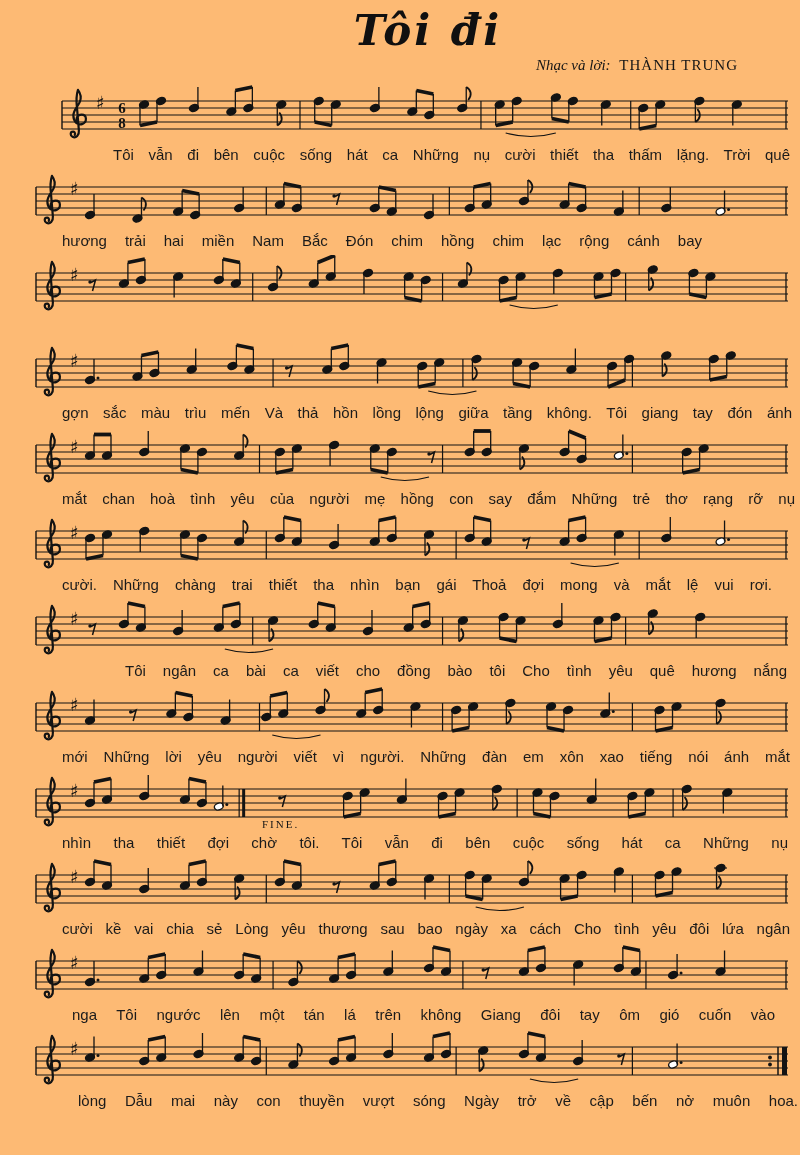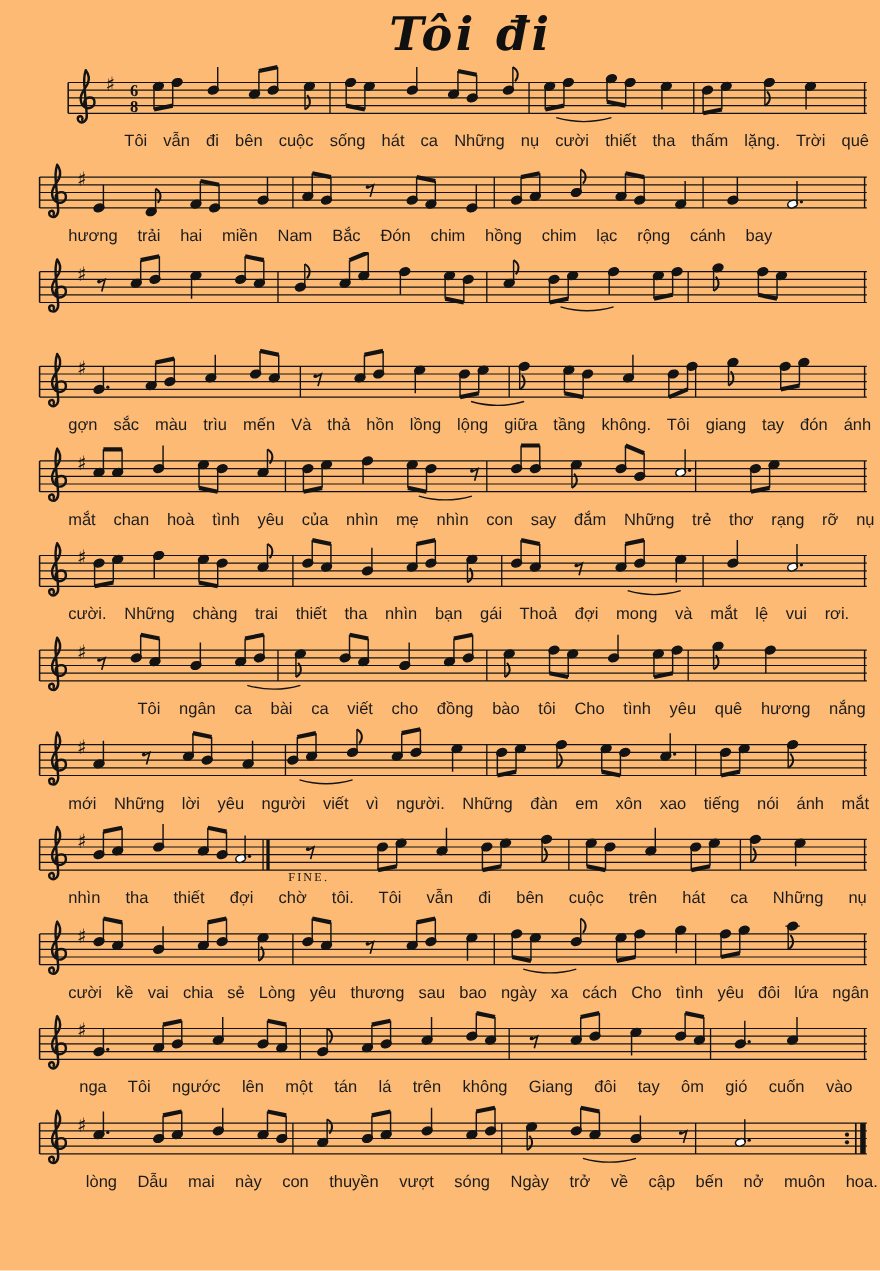--- a/index.html
+++ b/index.html
@@ -19,20 +19,24 @@
   .lyric{display:block;font-size:15px;line-height:20px;color:#1b1b1b;
          text-align:justify;text-align-last:justify;white-space:nowrap;}
   .fine{position:absolute;top:-15px;font-family:"Liberation Serif",serif;
         font-size:11px;letter-spacing:2px;color:#151515;}
 </style>
 </head>
 <body>
 
 <div id="page">
   <h1 id="title">Tôi đi</h1>
+  <div id="credit">
+    <span class="lbl">Nhạc và lời:</span>
+    <span class="name">THÀNH TRUNG</span>
+  </div>
   <div id="score">
       <div class="system">
         <svg width="800" height="64" viewBox="0 0 800 64">
           <line x1="62" y1="18" x2="788" y2="18" stroke="#131313" stroke-width="1.1"></line>
           <line x1="62" y1="25" x2="788" y2="25" stroke="#131313" stroke-width="1.1"></line>
           <line x1="62" y1="32" x2="788" y2="32" stroke="#131313" stroke-width="1.1"></line>
           <line x1="62" y1="39" x2="788" y2="39" stroke="#131313" stroke-width="1.1"></line>
           <line x1="62" y1="46" x2="788" y2="46" stroke="#131313" stroke-width="1.1"></line>
           <line x1="62" y1="18" x2="62" y2="46" stroke="#131313" stroke-width="1.4"></line>
           <g transform="translate(66,5) scale(0.92)">
@@ -377,21 +381,21 @@
           <ellipse cx="618.84" cy="28.5" rx="4.6" ry="3.3" transform="rotate(-20 618.84 28.5)" fill="#fff" stroke="#131313" stroke-width="1.4"></ellipse>
           <line x1="622.84" y1="28.5" x2="622.84" y2="7.5" stroke="#131313" stroke-width="1.3"></line>
           <circle cx="626.84" cy="26.5" r="1.5" fill="#131313"></circle>
           <ellipse cx="686.64" cy="25" rx="4.6" ry="3.3" transform="rotate(-20 686.64 25)" fill="#131313" stroke="#131313" stroke-width="1.4"></ellipse>
           <line x1="682.64" y1="25" x2="682.64" y2="46" stroke="#131313" stroke-width="1.3"></line>
           <ellipse cx="703.64" cy="21.5" rx="4.6" ry="3.3" transform="rotate(-20 703.64 21.5)" fill="#131313" stroke="#131313" stroke-width="1.4"></ellipse>
           <line x1="699.64" y1="21.5" x2="699.64" y2="42.5" stroke="#131313" stroke-width="1.3"></line>
           <line x1="682.64" y1="46" x2="699.64" y2="42.5" stroke="#131313" stroke-width="3.8"></line>
         </svg>
         <div class="lyricrow">
-          <span class="lyric" style="margin-left: 62px; width: 733px;">mắt chan hoà tình yêu của nhìn mẹ nhìn con say đắm Những trẻ thơ rạng rỡ nụ</span>
+          <span class="lyric" style="margin-left: 62px; width: 733px;">mắt chan hoà tình yêu của người mẹ hồng con say đắm Những trẻ thơ rạng rỡ nụ</span>
         </div>
       </div>
       <div class="system">
         <svg width="800" height="64" viewBox="0 0 800 64">
           <line x1="36" y1="18" x2="788" y2="18" stroke="#131313" stroke-width="1.1"></line>
           <line x1="36" y1="25" x2="788" y2="25" stroke="#131313" stroke-width="1.1"></line>
           <line x1="36" y1="32" x2="788" y2="32" stroke="#131313" stroke-width="1.1"></line>
           <line x1="36" y1="39" x2="788" y2="39" stroke="#131313" stroke-width="1.1"></line>
           <line x1="36" y1="46" x2="788" y2="46" stroke="#131313" stroke-width="1.1"></line>
           <line x1="36" y1="18" x2="36" y2="46" stroke="#131313" stroke-width="1.4"></line>
@@ -662,21 +666,21 @@
           <ellipse cx="649.4" cy="21.5" rx="4.6" ry="3.3" transform="rotate(-20 649.4 21.5)" fill="#131313" stroke="#131313" stroke-width="1.4"></ellipse>
           <line x1="645.4" y1="21.5" x2="645.4" y2="42.5" stroke="#131313" stroke-width="1.3"></line>
           <line x1="628.4" y1="46" x2="645.4" y2="42.5" stroke="#131313" stroke-width="3.8"></line>
           <ellipse cx="686.64" cy="18" rx="4.6" ry="3.3" transform="rotate(-20 686.64 18)" fill="#131313" stroke="#131313" stroke-width="1.4"></ellipse>
           <line x1="682.64" y1="18" x2="682.64" y2="39" stroke="#131313" stroke-width="1.3"></line>
           <path d="M 682.64 39 c 5 -3 6 -8 2 -13" fill="none" stroke="#131313" stroke-width="1.8"></path>
           <ellipse cx="727.3199999999999" cy="21.5" rx="4.6" ry="3.3" transform="rotate(-20 727.3199999999999 21.5)" fill="#131313" stroke="#131313" stroke-width="1.4"></ellipse>
           <line x1="723.3199999999999" y1="21.5" x2="723.3199999999999" y2="42.5" stroke="#131313" stroke-width="1.3"></line>
         </svg>
         <div class="lyricrow">
-          <span class="lyric" style="margin-left: 62px; width: 726px;">nhìn tha thiết đợi chờ tôi. Tôi vẫn đi bên cuộc trên hát ca Những nụ</span>
+          <span class="lyric" style="margin-left: 62px; width: 726px;">nhìn tha thiết đợi chờ tôi. Tôi vẫn đi bên cuộc sống hát ca Những nụ</span>
           <span class="fine" style="left: 262px;">FINE.</span>
         </div>
       </div>
       <div class="system">
         <svg width="800" height="64" viewBox="0 0 800 64">
           <line x1="36" y1="18" x2="788" y2="18" stroke="#131313" stroke-width="1.1"></line>
           <line x1="36" y1="25" x2="788" y2="25" stroke="#131313" stroke-width="1.1"></line>
           <line x1="36" y1="32" x2="788" y2="32" stroke="#131313" stroke-width="1.1"></line>
           <line x1="36" y1="39" x2="788" y2="39" stroke="#131313" stroke-width="1.1"></line>
           <line x1="36" y1="46" x2="788" y2="46" stroke="#131313" stroke-width="1.1"></line>

